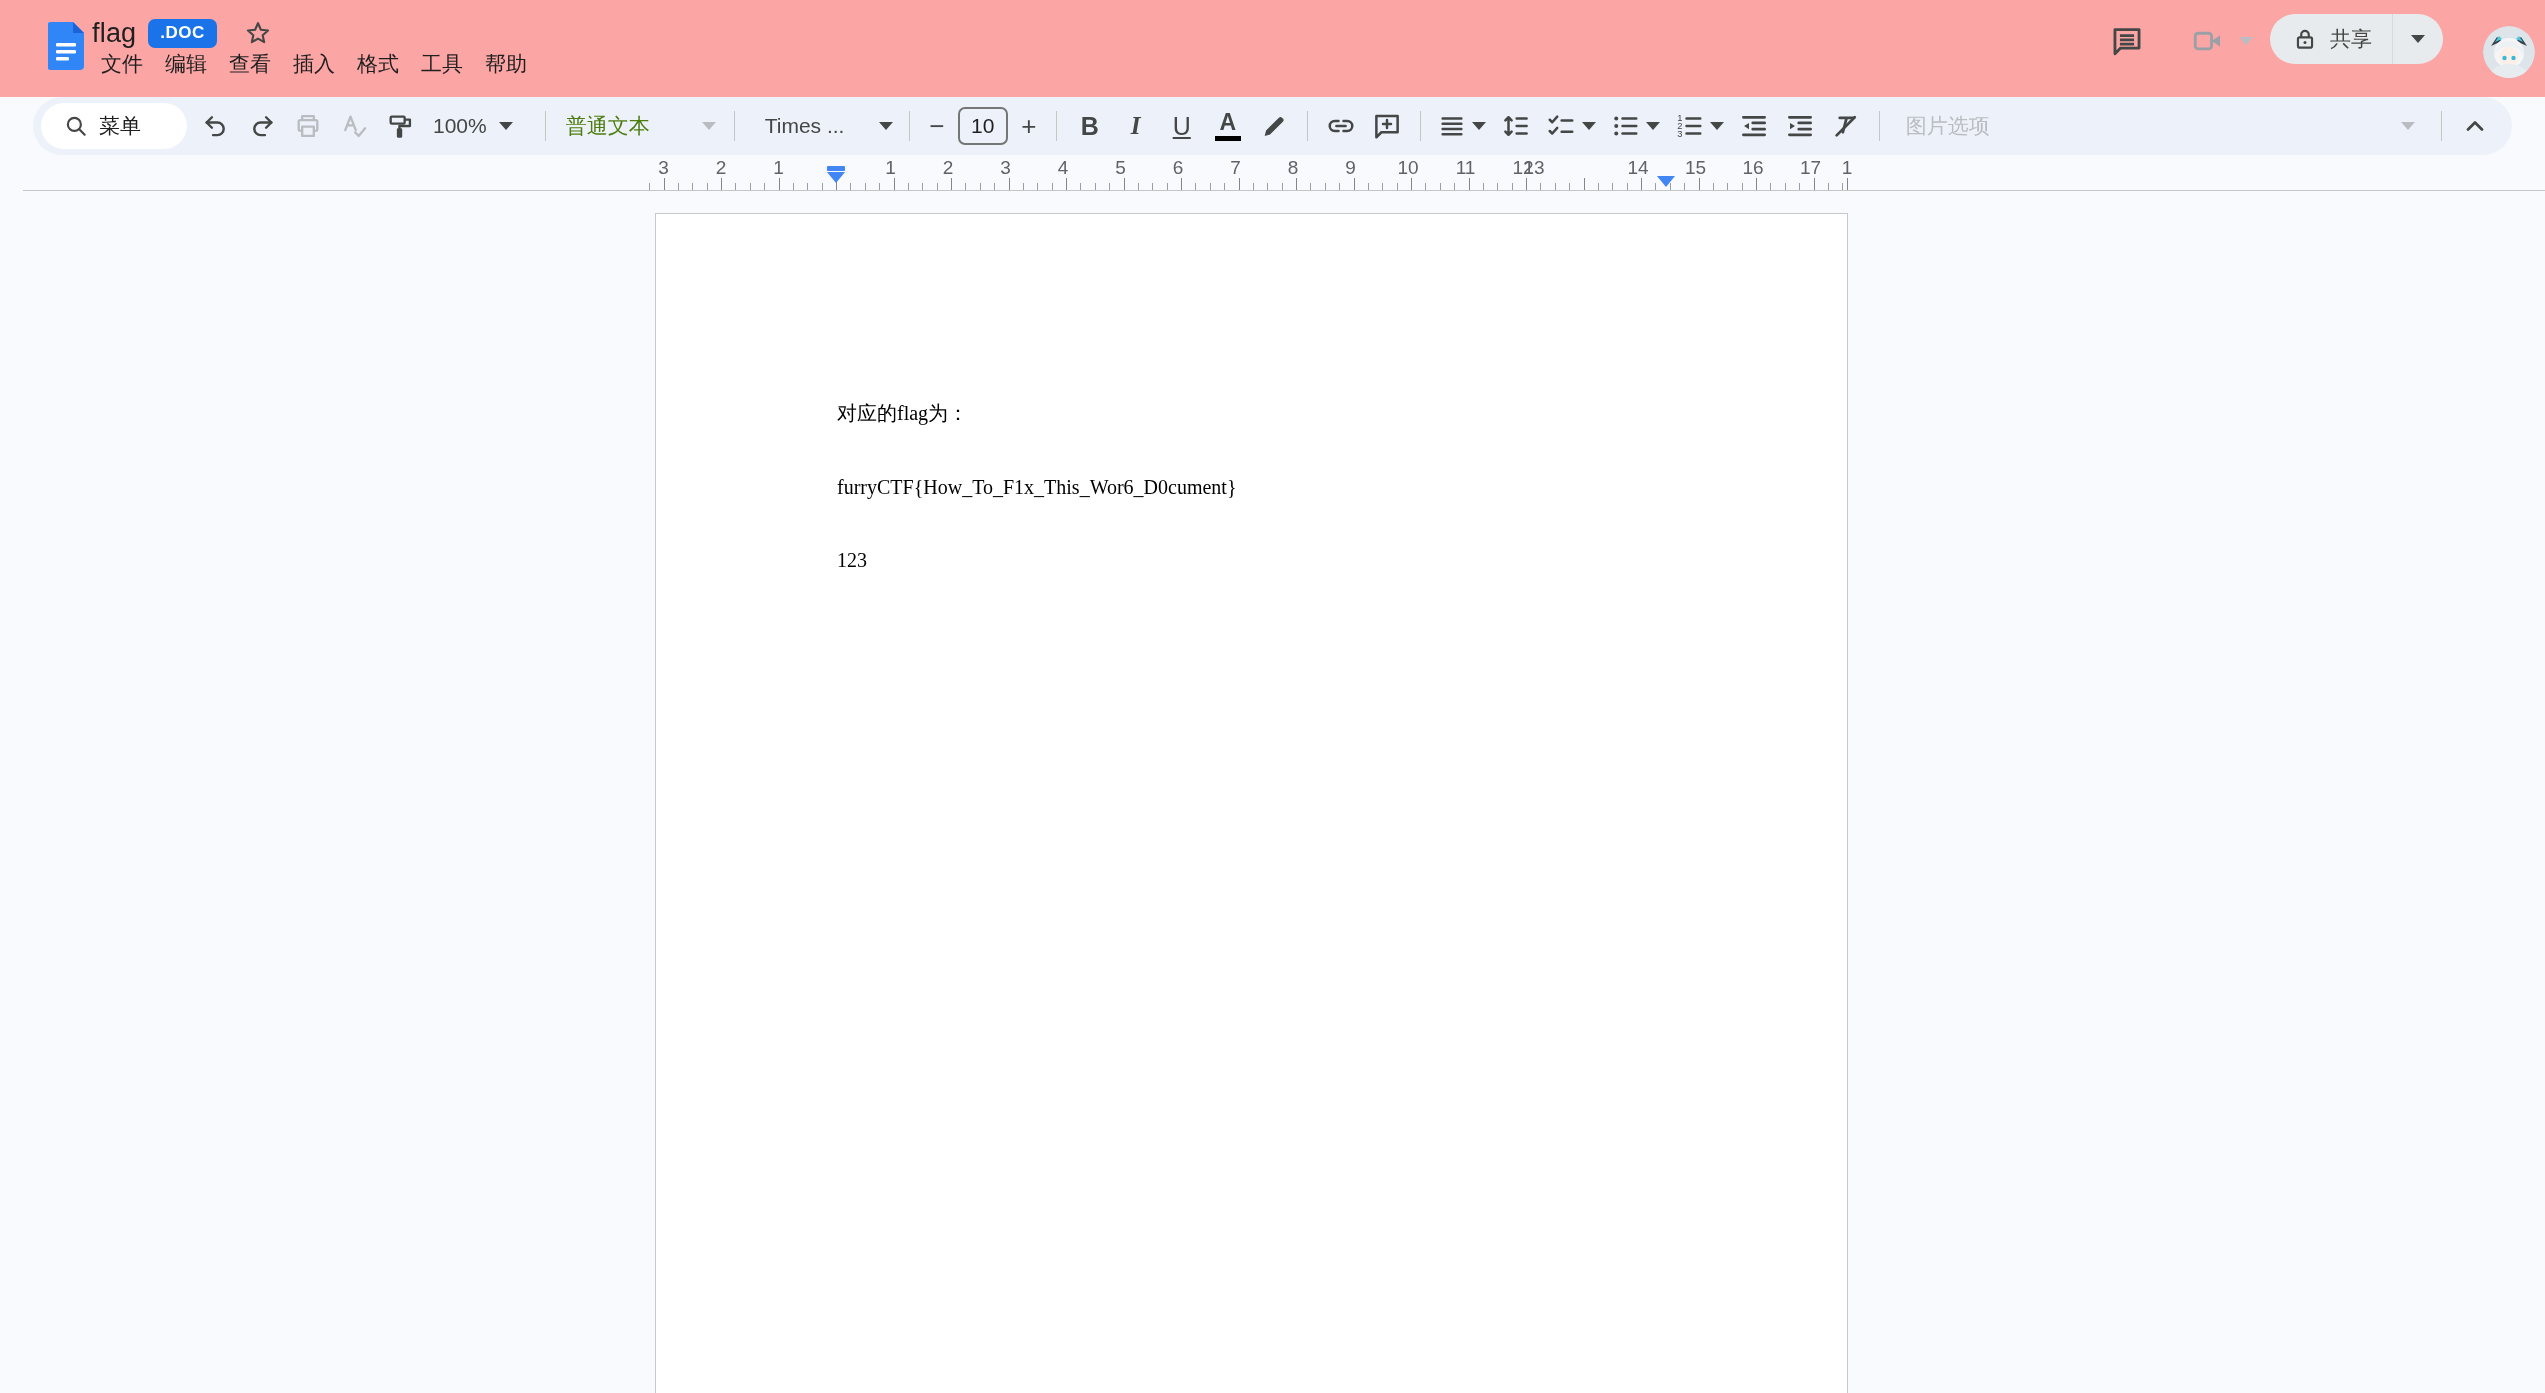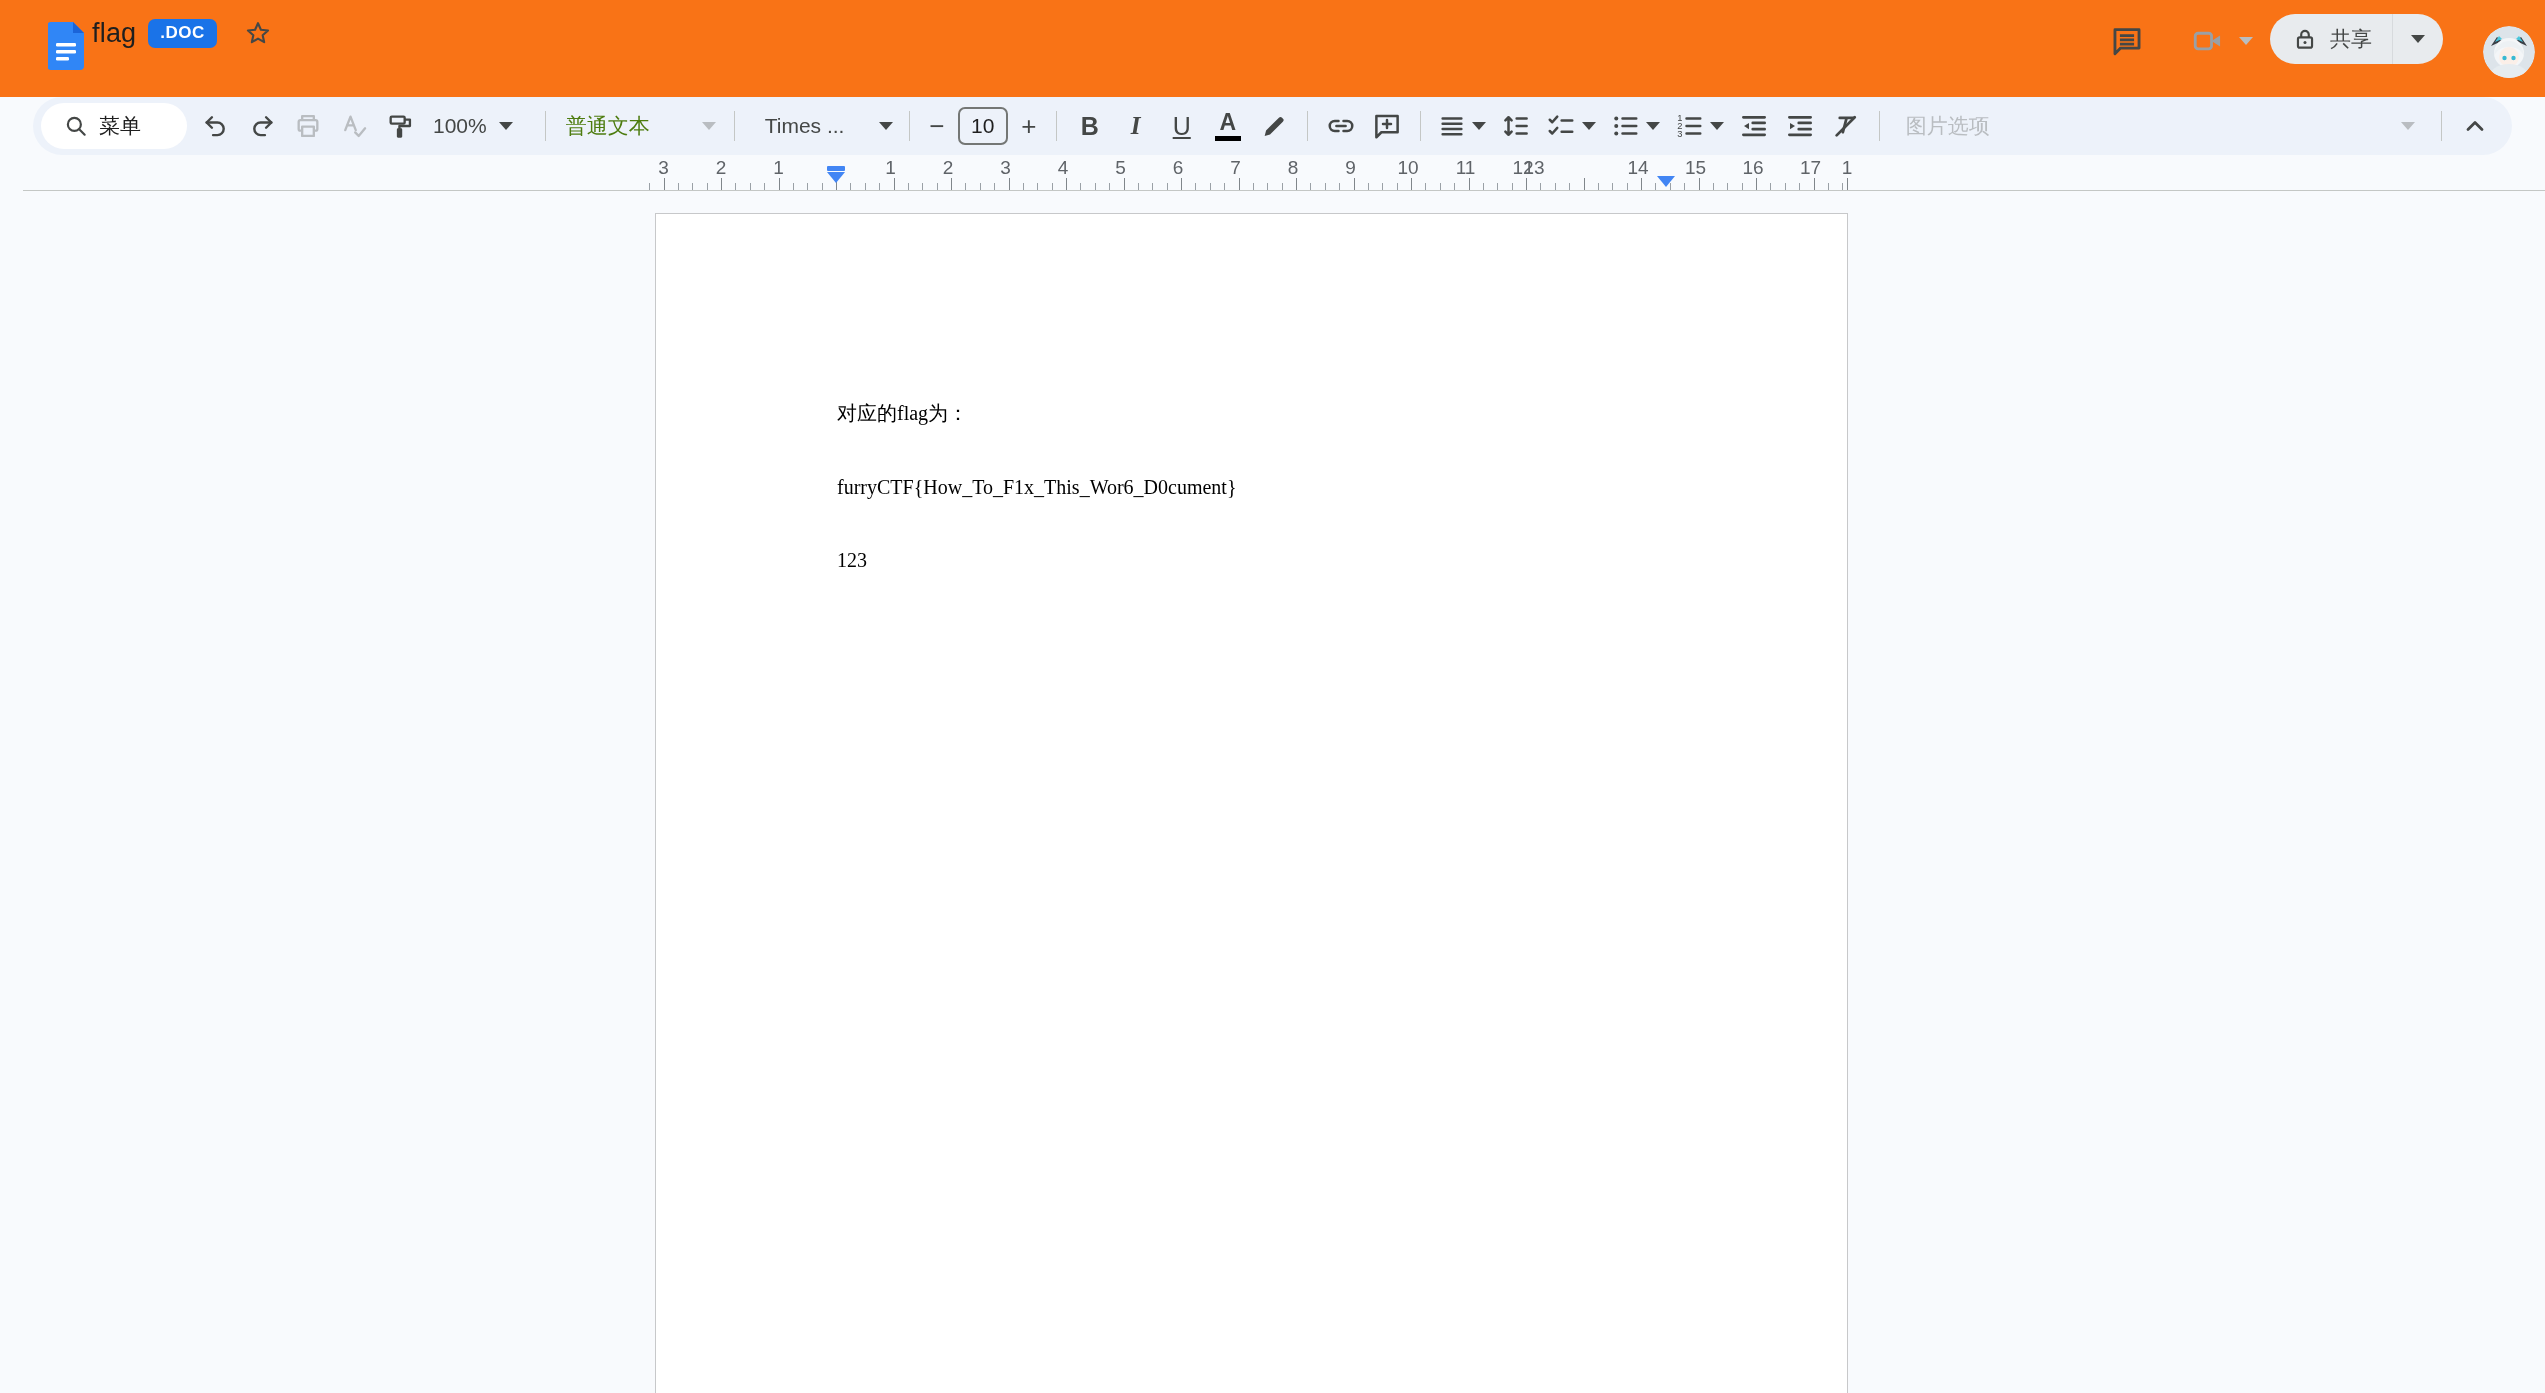--- a/index.html
+++ b/index.html
@@ -1,21 +1,21 @@
 <!DOCTYPE html>
 <html style="--accent-blue: #1A73E8; --marker-blue: #4285F4; --toolbar-bg: #EDF2FA; --canvas-bg: #F8FAFD; --icon-dark: #444746; --disabled-grey: #B9BDC1;"><head>
 <meta charset="utf-8">
 <style>
   * { margin:0; padding:0; box-sizing:border-box; }
   html,body { width:2545px; height:1393px; overflow:hidden; background:#fff;
               font-family:"Liberation Sans", sans-serif; }
   #app { position:absolute; inset:0; width:2545px; height:1393px; background:#F8FAFD; }
 
   
-  .topbar { position:absolute; left:0; top:0; width:2545px; height:97px; background:#f97316; }
+  .topbar { position:absolute; left:0; top:0; width:2545px; height:97px; background:#fca5a5; }
   .logo { position:absolute; left:48px; top:22px; width:36px; height:48px; cursor:pointer; }
   .title-row { position:absolute; left:92px; top:14px; height:38px; display:flex; align-items:center; }
   .doc-title { font-size:27px; color:#1F1F1F; letter-spacing:.2px; }
   .doc-badge { margin-left:12px; background:#1A73E8; color:#fff; font-weight:700; font-size:17px;
                padding:4px 12px 5px; border-radius:7px; letter-spacing:.5px; }
   .star-btn { margin-left:26px; width:30px; height:30px; display:flex; align-items:center; justify-content:center; cursor:pointer; }
   .menu-row { position:absolute; left:90px; top:48px; height:32px; display:flex; align-items:center; }
   .menu-item { font-size:21px; color:#1F1F1F; padding:3px 11px; border-radius:6px; cursor:pointer; }
   .icon-btn { display:flex; align-items:center; justify-content:center; cursor:pointer; border:none; background:none; }
   .comment-top { position:absolute; right:395px; top:18px; width:46px; height:46px; }
@@ -106,20 +106,29 @@
       <span class="doc-badge">.DOC</span>
       <span class="star-btn">
         <span>
           <svg width="28" height="28" viewBox="0 0 24 24" fill="none" stroke="#444746" stroke-width="1.8" stroke-linejoin="round">
             <path d="M12 3.6 l2.5 5.6 6.1 .6 -4.6 4.1 1.3 6 L12 16.8 6.7 19.9 l1.3 -6 L3.4 9.8 l6.1 -.6 Z"></path>
           </svg>
         </span>
       </span>
     </div>
 
+    <div class="menu-row">
+      <span class="menu-item">文件</span>
+      <span class="menu-item">编辑</span>
+      <span class="menu-item">查看</span>
+      <span class="menu-item">插入</span>
+      <span class="menu-item">格式</span>
+      <span class="menu-item">工具</span>
+      <span class="menu-item">帮助</span>
+    </div>
 
     <div class="icon-btn comment-top">
       <span>
         <svg width="34" height="34" viewBox="0 0 24 24" fill="none" stroke="#444746" stroke-width="2" stroke-linejoin="round">
           <path d="M3.5 4 h17 v13 h-13 l-4 4 Z"></path>
           <path d="M7 8.2 h10 M7 11.2 h10 M7 14.2 h10" stroke-width="1.9"></path>
         </svg>
       </span>
     </div>
 

